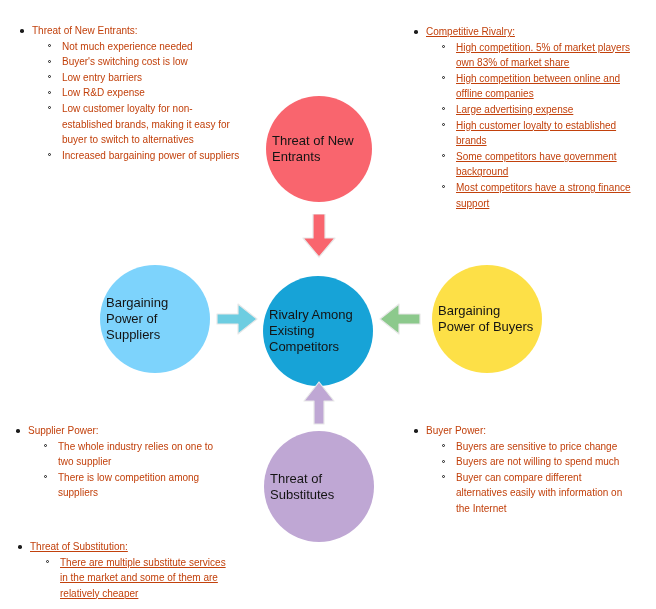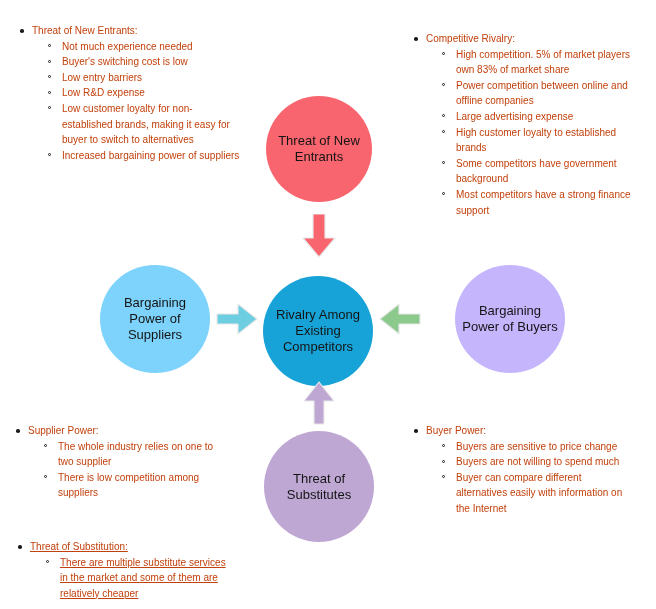--- a/index.html
+++ b/index.html
@@ -79,21 +79,21 @@
     display: block;
   }
 
   
   .node {
     position: absolute;
     border-radius: 50%;
     display: flex;
     align-items: center;
     justify-content: center;
-    text-align: center;
+    text-align: left;
     font-size: 13px;
     line-height: 16px;
     color: #141414;
     box-sizing: border-box;
   }
   .node .nlabel {
     display: block;
     padding: 0 6px;
   }
 
@@ -106,23 +106,23 @@
     left: 263px; top: 276px;
     width: 110px; height: 110px;
     background: #17a3d7;
   }
   #node-suppliers {
     left: 100px; top: 265px;
     width: 110px; height: 108px;
     background: #7dd3fc;
   }
   #node-buyers {
-    left: 455px; top: 265px;
+    left: 432px; top: 265px;
     width: 110px; height: 108px;
-    background: #c4b5fd;
+    background: #fde047;
   }
   #node-substitutes {
     left: 264px; top: 431px;
     width: 110px; height: 111px;
     background: #bfa7d4;
   }
 
   
   .arrow {
     position: absolute;
@@ -158,30 +158,30 @@
               <span class="btext">Low customer loyalty for non-established brands, making it easy for buyer to switch to alternatives</span>
             </li>
           <li class="lvl2">
               <span class="btext">Increased bargaining power of suppliers</span>
             </li>
         </ul>
       </li>
     </ul>
   </div>
 
-  <div class="text-block" id="block-competitive-rivalry" style="left:412px; top:19px; width:222px;">
+  <div class="text-block" id="block-competitive-rivalry" style="left:412px; top:12px; width:222px;text-decoration:underline;">
     <ul>
       <li class="lvl1">
         <span class="btext">Competitive Rivalry:</span>
         <ul class="lvl2-list">
           <li class="lvl2">
               <span class="btext">High competition. 5% of market players own 83% of market share</span>
             </li>
           <li class="lvl2">
-              <span class="btext">Power competition between online and offline companies</span>
+              <span class="btext">High competition between online and offline companies</span>
             </li>
           <li class="lvl2">
               <span class="btext">Large advertising expense</span>
             </li>
           <li class="lvl2">
               <span class="btext">High customer loyalty to established brands</span>
             </li>
           <li class="lvl2">
               <span class="btext">Some competitors have government background</span>
             </li>

